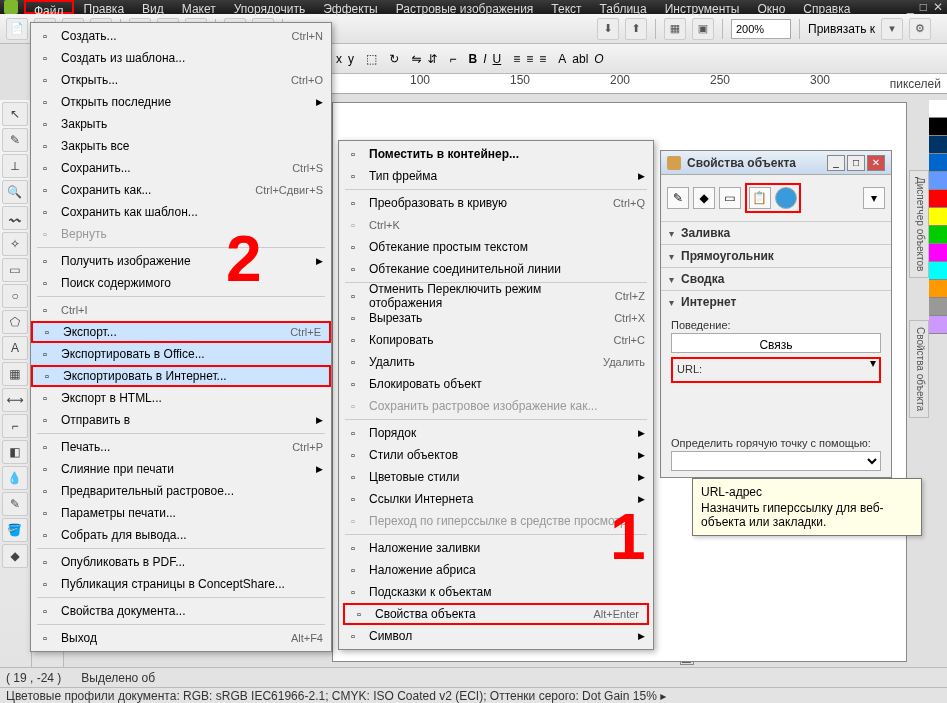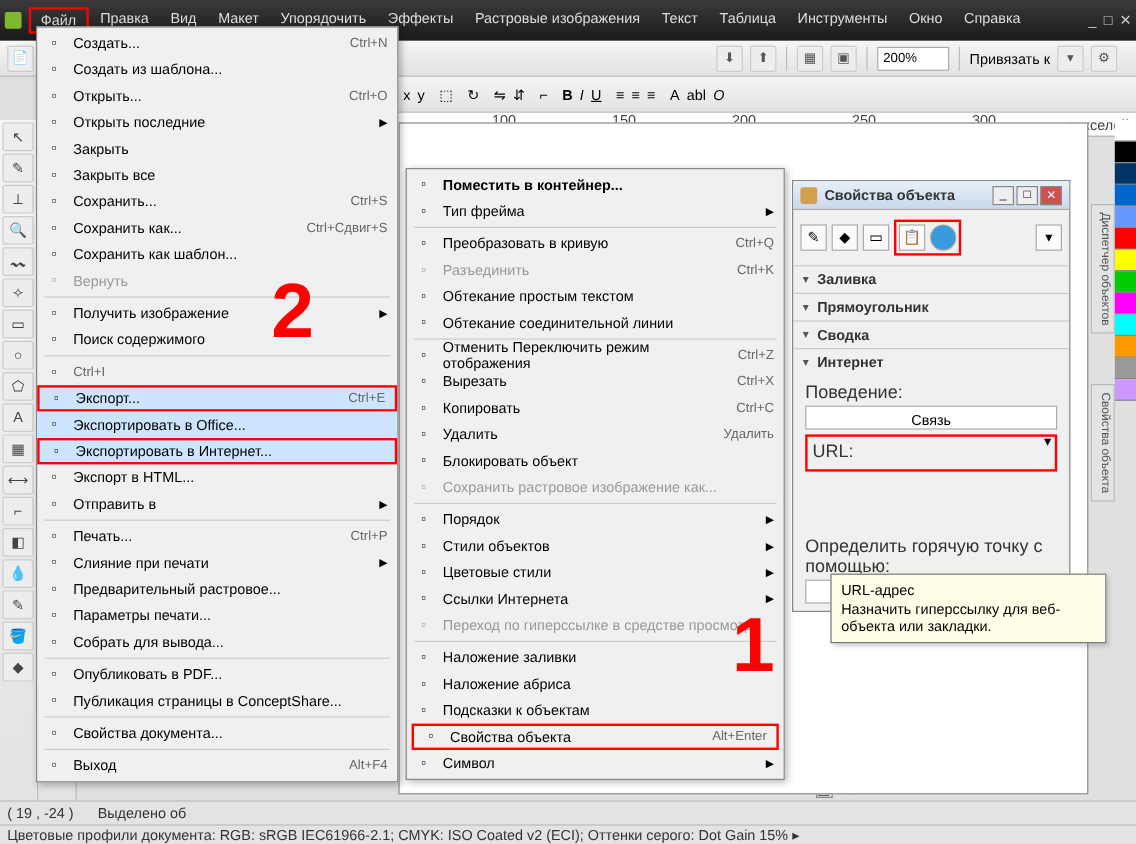--- a/index.html
+++ b/index.html
@@ -1,19 +1,19 @@
 <!DOCTYPE html>
 <html><head>
 <meta charset="utf-8">
 <style>
 * { margin: 0; padding: 0; box-sizing: border-box; font-family: "Segoe UI", Tahoma, sans-serif; font-size: 12px; }
 body { background: #e0e0e0; width: 947px; height: 703px; overflow: hidden; position: relative; }
 
 
-.titlebar { background: linear-gradient(#3a3a3a, #1a1a1a); height: 34px; display: flex; align-items: center; padding: 0 4px; color: #ccc; }
+.titlebar { background: linear-gradient(#3a3a3a, #1a1a1a); height: 14px; display: flex; padding: 0 4px; color: #ccc; }
 .titlebar .logo { width: 14px; height: 14px; background: #7db82f; border-radius: 2px; margin-right: 6px; }
 .titlebar .menubar { display: flex; gap: 2px; }
 .titlebar .menubar span { padding: 2px 8px; color: #ddd; cursor: default; }
 .titlebar .menubar span.highlighted { border: 2px solid red; }
 .titlebar .wincontrols { margin-left: auto; display: flex; gap: 6px; color: #ccc; }
 .titlebar .wincontrols span { cursor: default; }
 
 
 .toolbar { background: linear-gradient(#f5f5f5, #e3e3e3); border-bottom: 1px solid #bbb; height: 30px; display: flex; align-items: center; padding: 0 6px; gap: 6px; }
 .toolbar .tbtn { width: 22px; height: 22px; background: #ededed; border: 1px solid #ccc; border-radius: 2px; display: flex; align-items: center; justify-content: center; font-size: 11px; color: #555; }
@@ -63,21 +63,21 @@
 .panel-obj .phead .pbtns { display: flex; gap: 2px; }
 .panel-obj .phead .pbtn { width: 18px; height: 16px; border: 1px solid #888; background: #eee; display: flex; align-items: center; justify-content: center; font-size: 10px; }
 .panel-obj .phead .pbtn.close { background: #d05050; color: #fff; }
 .panel-obj .ptabs { display: flex; padding: 8px 6px; gap: 4px; align-items: center; }
 .panel-obj .ptab { width: 22px; height: 22px; border: 1px solid #aaa; background: #fafafa; display: flex; align-items: center; justify-content: center; font-size: 12px; }
 .panel-obj .ptabs .redbox { border: 2px solid red; display: flex; gap: 4px; padding: 2px; }
 .panel-obj .section { border-top: 1px solid #ccc; padding: 4px 8px; display: flex; align-items: center; cursor: default; }
 .panel-obj .section .chev { width: 12px; font-size: 10px; color: #555; }
 .panel-obj .section .slabel { font-weight: bold; color: #333; }
 .panel-obj .body { padding: 6px 10px; }
-.panel-obj .field-label { color: #333; font-size: 15px; margin-bottom: 2px; }
+.panel-obj .field-label { color: #333; font-size: 11px; margin-bottom: 2px; }
 .panel-obj select, .panel-obj input { width: 100%; border: 1px solid #aaa; background: #fff; height: 20px; padding: 0 4px; font-size: 11px; }
 .panel-obj .url-red { border: 2px solid red; padding: 4px; margin: 4px 0; }
 .panel-obj .linkrow { display: flex; align-items: center; gap: 4px; background: #fff; border: 1px solid #aaa; height: 20px; padding: 0 4px; flex-direction: column; }
 .panel-obj .linkrow .globe { width: 14px; height: 14px; background: #3a9bdc; border-radius: 50%; }
 
 
 .tooltip { position: absolute; left: 692px; top: 478px; width: 230px; background: #ffffe8; border: 1px solid #777; padding: 6px 8px; font-size: 11px; z-index: 20; box-shadow: 2px 2px 4px rgba(0,0,0,0.2); }
 .tooltip .tt-title { font-weight: normal; margin-bottom: 2px; }
 
 
@@ -364,21 +364,20 @@
       <span class="marrow">▶</span>
     </div>
     <hr>
     <div class="mitem">
       <span class="micon">▫</span>
       <span class="mlabel">Преобразовать в кривую</span>
       <span class="mshort">Ctrl+Q</span>
     </div>
     <div class="mitem disabled">
       <span class="micon">▫</span>
-      <span class="mlabel">Разъединить</span>
       <span class="mshort">Ctrl+K</span>
     </div>
     <div class="mitem">
       <span class="micon">▫</span>
       <span class="mlabel">Обтекание простым текстом</span>
     </div>
     <div class="mitem">
       <span class="micon">▫</span>
       <span class="mlabel">Обтекание соединительной линии</span>
     </div>

